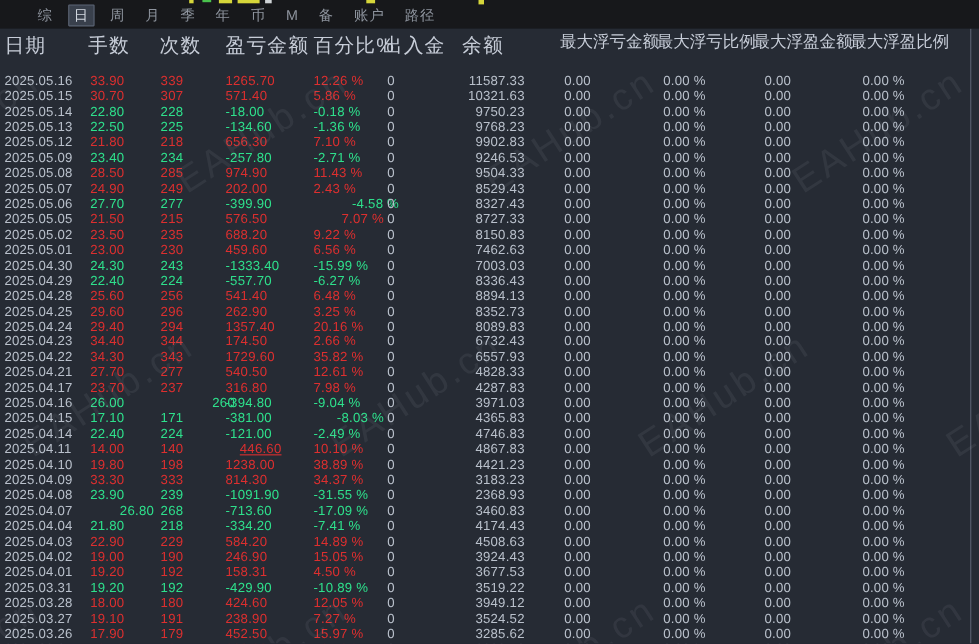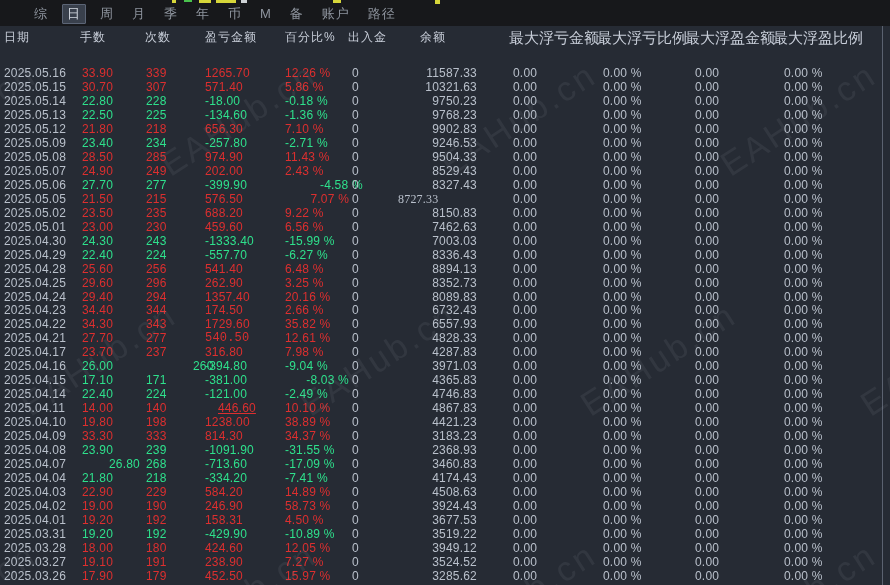--- a/index.html
+++ b/index.html
@@ -24,21 +24,21 @@
   }
   .tab.selected{
     color:#d3d8e0;background:#39404c;border:1px solid #5c6576;
     padding:0 4px;border-radius:1px;
   }
   
   .frag{position:absolute;top:0;z-index:4;}
   
   .grid{position:absolute;left:0;top:26px;width:890px;height:559px;background:#262b34;z-index:1;}
   .hdr{
-    position:absolute;top:3px;font-size:12px;color:#c7cdd8;white-space:nowrap;
+    position:absolute;top:3px;font-size:18px;color:#c7cdd8;white-space:nowrap;
     letter-spacing:1px;
   }
   .hdr.wide{font-size:15px;letter-spacing:0;}
   .rows{position:absolute;left:0;top:0;width:890px;height:559px;overflow:hidden;}
   .row{position:absolute;left:0;width:890px;height:14px;}
   .cell{
     position:absolute;top:0;font-size:12px;line-height:14px;white-space:nowrap;
     color:#b9c0cb;letter-spacing:0.2px;
   }
   .cell.up{color:#dc2f2f;}
@@ -211,21 +211,21 @@
         <span class="cell" style="left: 695px; width: 78px; text-align: left;">0.00</span>
         <span class="cell" style="left: 784px; width: 82px; text-align: left;">0.00 %</span>
       </div>
       <div class="row" style="top: 165.73px;">
         <span class="cell" style="left: 4px; width: 74px; text-align: left;">2025.05.05</span>
         <span class="cell up" style="left: 82px; width: 58px; text-align: left;">21.50</span>
         <span class="cell up" style="left: 146px; width: 54px; text-align: left;">215</span>
         <span class="cell up" style="left: 205px; width: 76px; text-align: left;">576.50</span>
         <span class="cell up" style="left: 285px; width: 64px; text-align: right;">7.07 %</span>
         <span class="cell" style="left: 352px; width: 42px; text-align: left;">0</span>
-        <span class="cell" style="left: 398px; width: 79px; text-align: left; font-family: Liberation Serif, serif;">8727.33</span>
+        <span class="cell" style="left: 398px; width: 79px; text-align: right;">8727.33</span>
         <span class="cell" style="left: 513px; width: 78px; text-align: left;">0.00</span>
         <span class="cell" style="left: 603px; width: 82px; text-align: left;">0.00 %</span>
         <span class="cell" style="left: 695px; width: 78px; text-align: left;">0.00</span>
         <span class="cell" style="left: 784px; width: 82px; text-align: left;">0.00 %</span>
       </div>
       <div class="row" style="top: 179.7px;">
         <span class="cell" style="left: 4px; width: 74px; text-align: left;">2025.05.02</span>
         <span class="cell up" style="left: 82px; width: 58px; text-align: left;">23.50</span>
         <span class="cell up" style="left: 146px; width: 54px; text-align: left;">235</span>
         <span class="cell up" style="left: 205px; width: 76px; text-align: left;">688.20</span>
@@ -338,21 +338,21 @@
         <span class="cell" style="left: 398px; width: 79px; text-align: right;">6557.93</span>
         <span class="cell" style="left: 513px; width: 78px; text-align: left;">0.00</span>
         <span class="cell" style="left: 603px; width: 82px; text-align: left;">0.00 %</span>
         <span class="cell" style="left: 695px; width: 78px; text-align: left;">0.00</span>
         <span class="cell" style="left: 784px; width: 82px; text-align: left;">0.00 %</span>
       </div>
       <div class="row" style="top: 305.43px;">
         <span class="cell" style="left: 4px; width: 74px; text-align: left;">2025.04.21</span>
         <span class="cell up" style="left: 82px; width: 58px; text-align: left;">27.70</span>
         <span class="cell up" style="left: 146px; width: 54px; text-align: left;">277</span>
-        <span class="cell up" style="left: 205px; width: 76px; text-align: left; font-family: Liberation Mono, monospace;">540.50</span>
+        <span class="cell up" style="left: 205px; width: 76px; text-align: left;">540.50</span>
         <span class="cell up" style="left: 285px; width: 64px; text-align: left;">12.61 %</span>
         <span class="cell" style="left: 352px; width: 42px; text-align: left;">0</span>
         <span class="cell" style="left: 398px; width: 79px; text-align: right;">4828.33</span>
         <span class="cell" style="left: 513px; width: 78px; text-align: left;">0.00</span>
         <span class="cell" style="left: 603px; width: 82px; text-align: left;">0.00 %</span>
         <span class="cell" style="left: 695px; width: 78px; text-align: left;">0.00</span>
         <span class="cell" style="left: 784px; width: 82px; text-align: left;">0.00 %</span>
       </div>
       <div class="row" style="top: 319.4px;">
         <span class="cell" style="left: 4px; width: 74px; text-align: left;">2025.04.17</span>
@@ -495,21 +495,21 @@
         <span class="cell" style="left: 513px; width: 78px; text-align: left;">0.00</span>
         <span class="cell" style="left: 603px; width: 82px; text-align: left;">0.00 %</span>
         <span class="cell" style="left: 695px; width: 78px; text-align: left;">0.00</span>
         <span class="cell" style="left: 784px; width: 82px; text-align: left;">0.00 %</span>
       </div>
       <div class="row" style="top: 473.07px;">
         <span class="cell" style="left: 4px; width: 74px; text-align: left;">2025.04.02</span>
         <span class="cell up" style="left: 82px; width: 58px; text-align: left;">19.00</span>
         <span class="cell up" style="left: 146px; width: 54px; text-align: left;">190</span>
         <span class="cell up" style="left: 205px; width: 76px; text-align: left;">246.90</span>
-        <span class="cell up" style="left: 285px; width: 64px; text-align: left;">58.73 %</span>
+        <span class="cell up" style="left: 285px; width: 64px; text-align: left;">15.05 %</span>
         <span class="cell" style="left: 352px; width: 42px; text-align: left;">0</span>
         <span class="cell" style="left: 398px; width: 79px; text-align: right;">3924.43</span>
         <span class="cell" style="left: 513px; width: 78px; text-align: left;">0.00</span>
         <span class="cell" style="left: 603px; width: 82px; text-align: left;">0.00 %</span>
         <span class="cell" style="left: 695px; width: 78px; text-align: left;">0.00</span>
         <span class="cell" style="left: 784px; width: 82px; text-align: left;">0.00 %</span>
       </div>
       <div class="row" style="top: 487.04px;">
         <span class="cell" style="left: 4px; width: 74px; text-align: left;">2025.04.01</span>
         <span class="cell up" style="left: 82px; width: 58px; text-align: left;">19.20</span>

